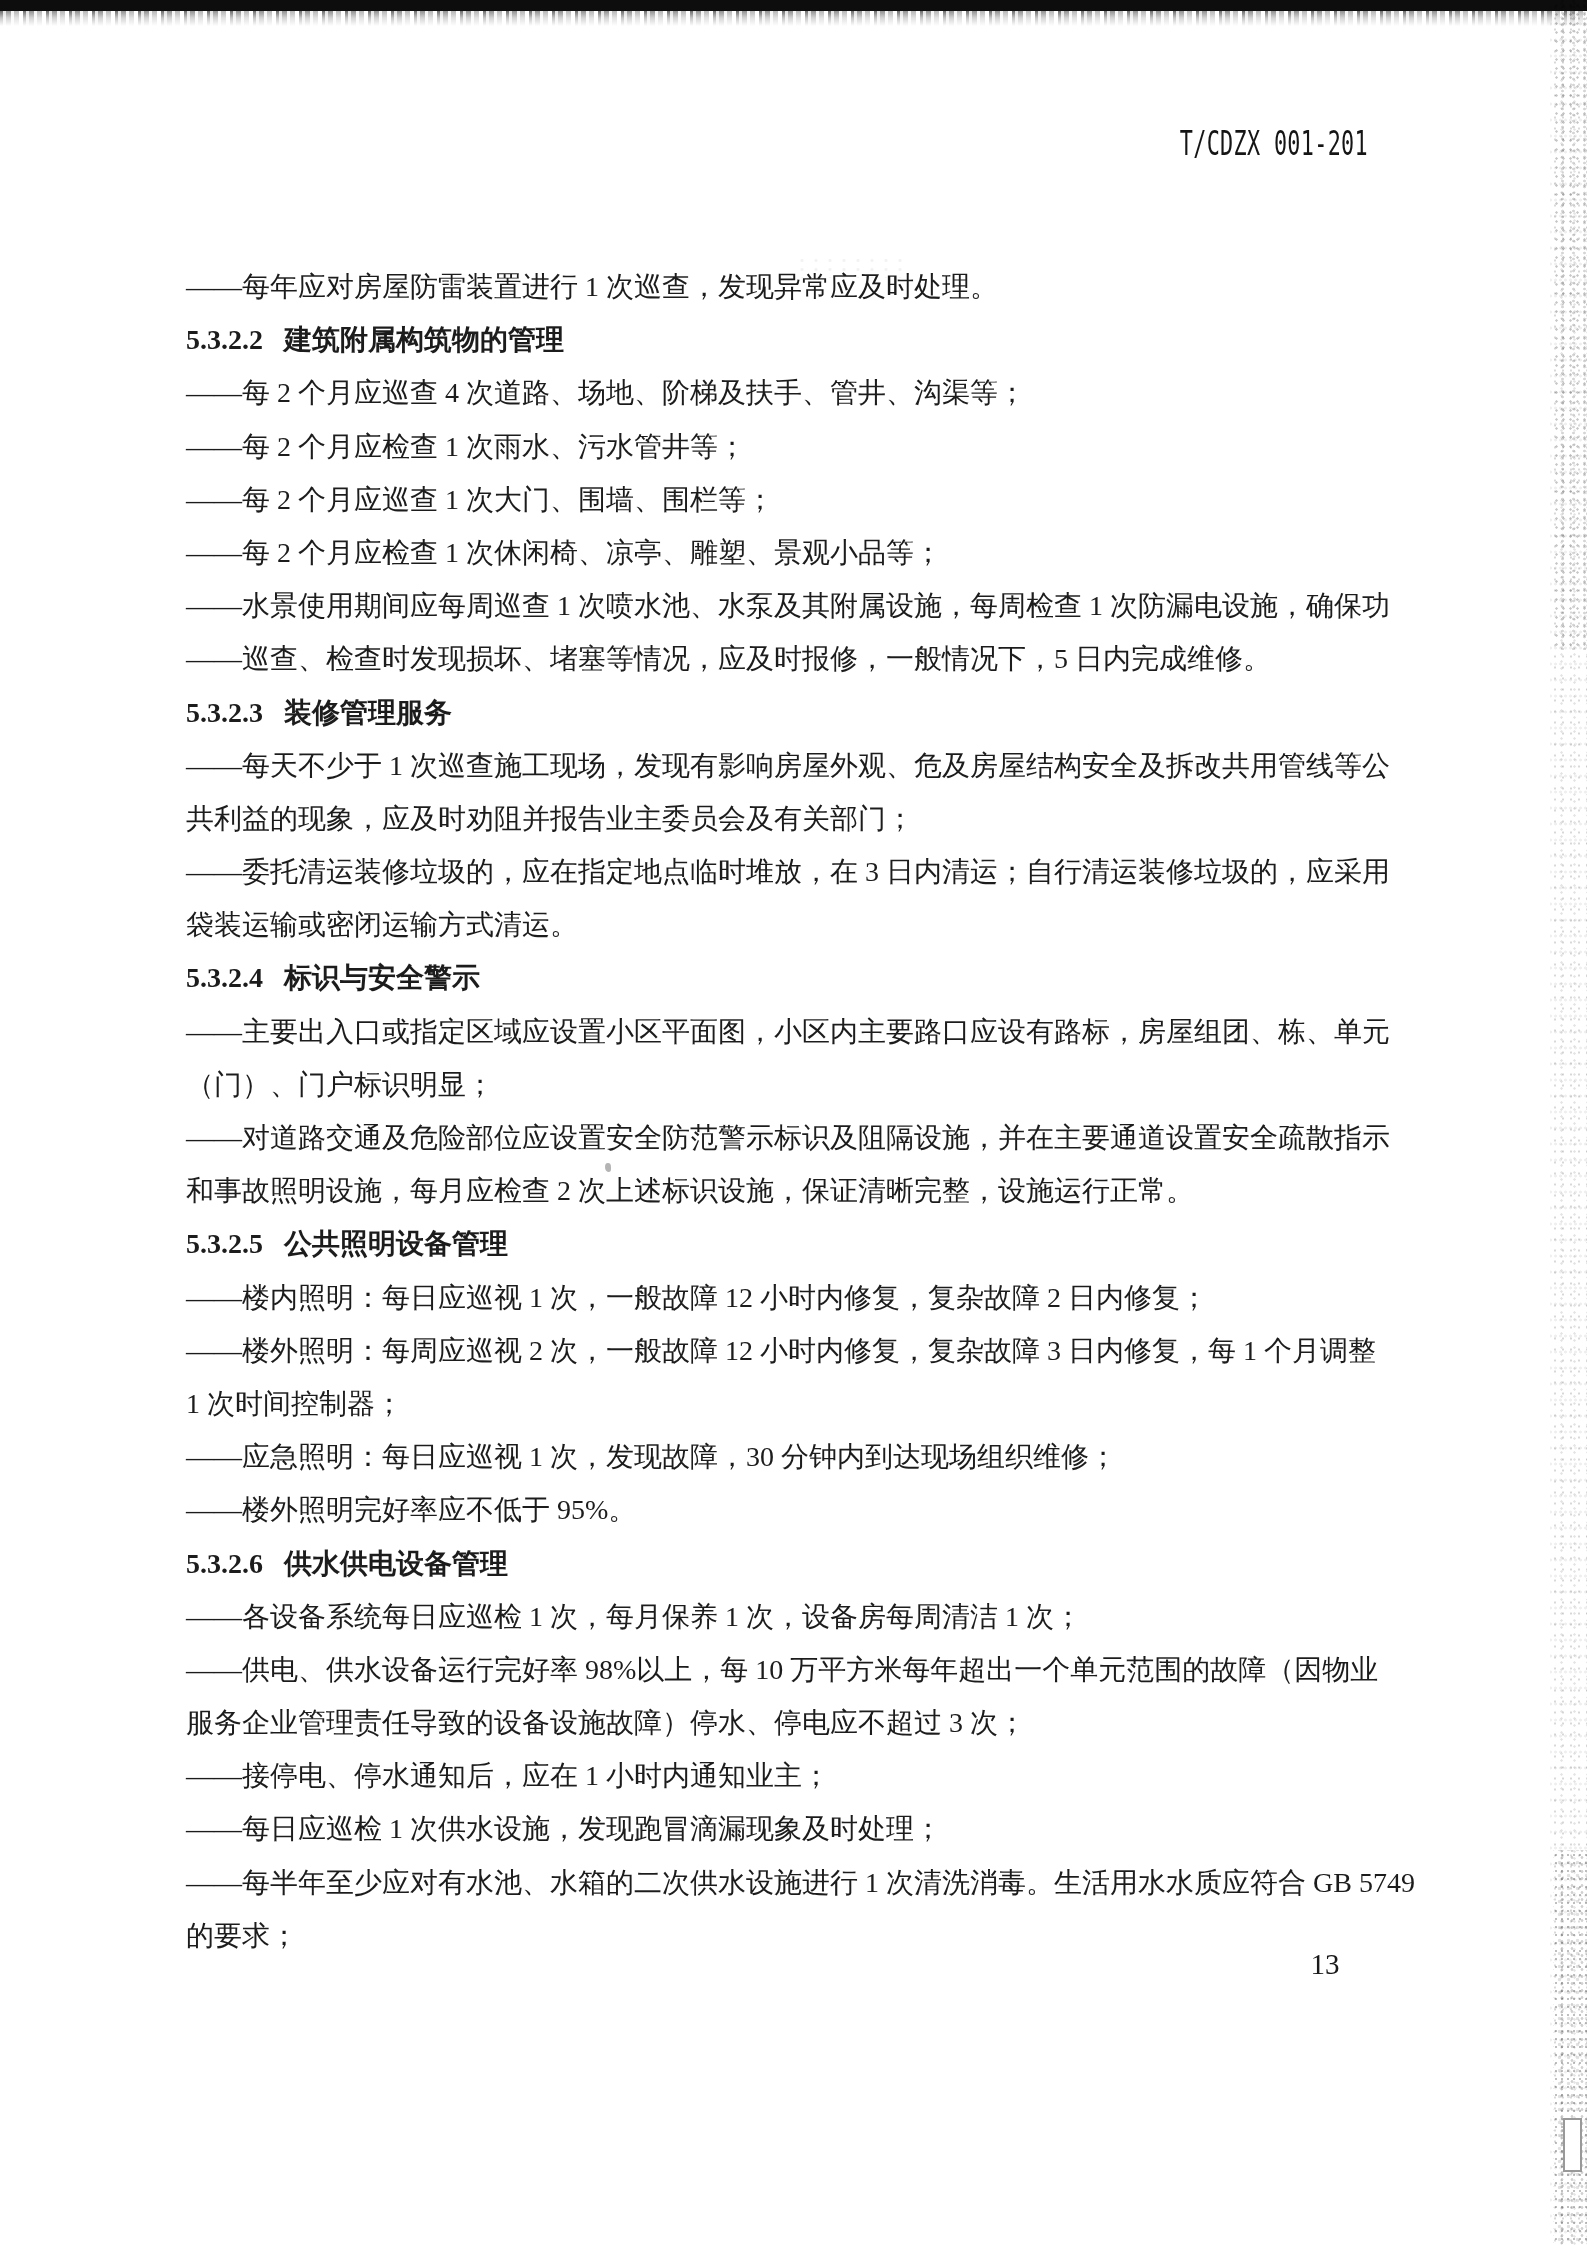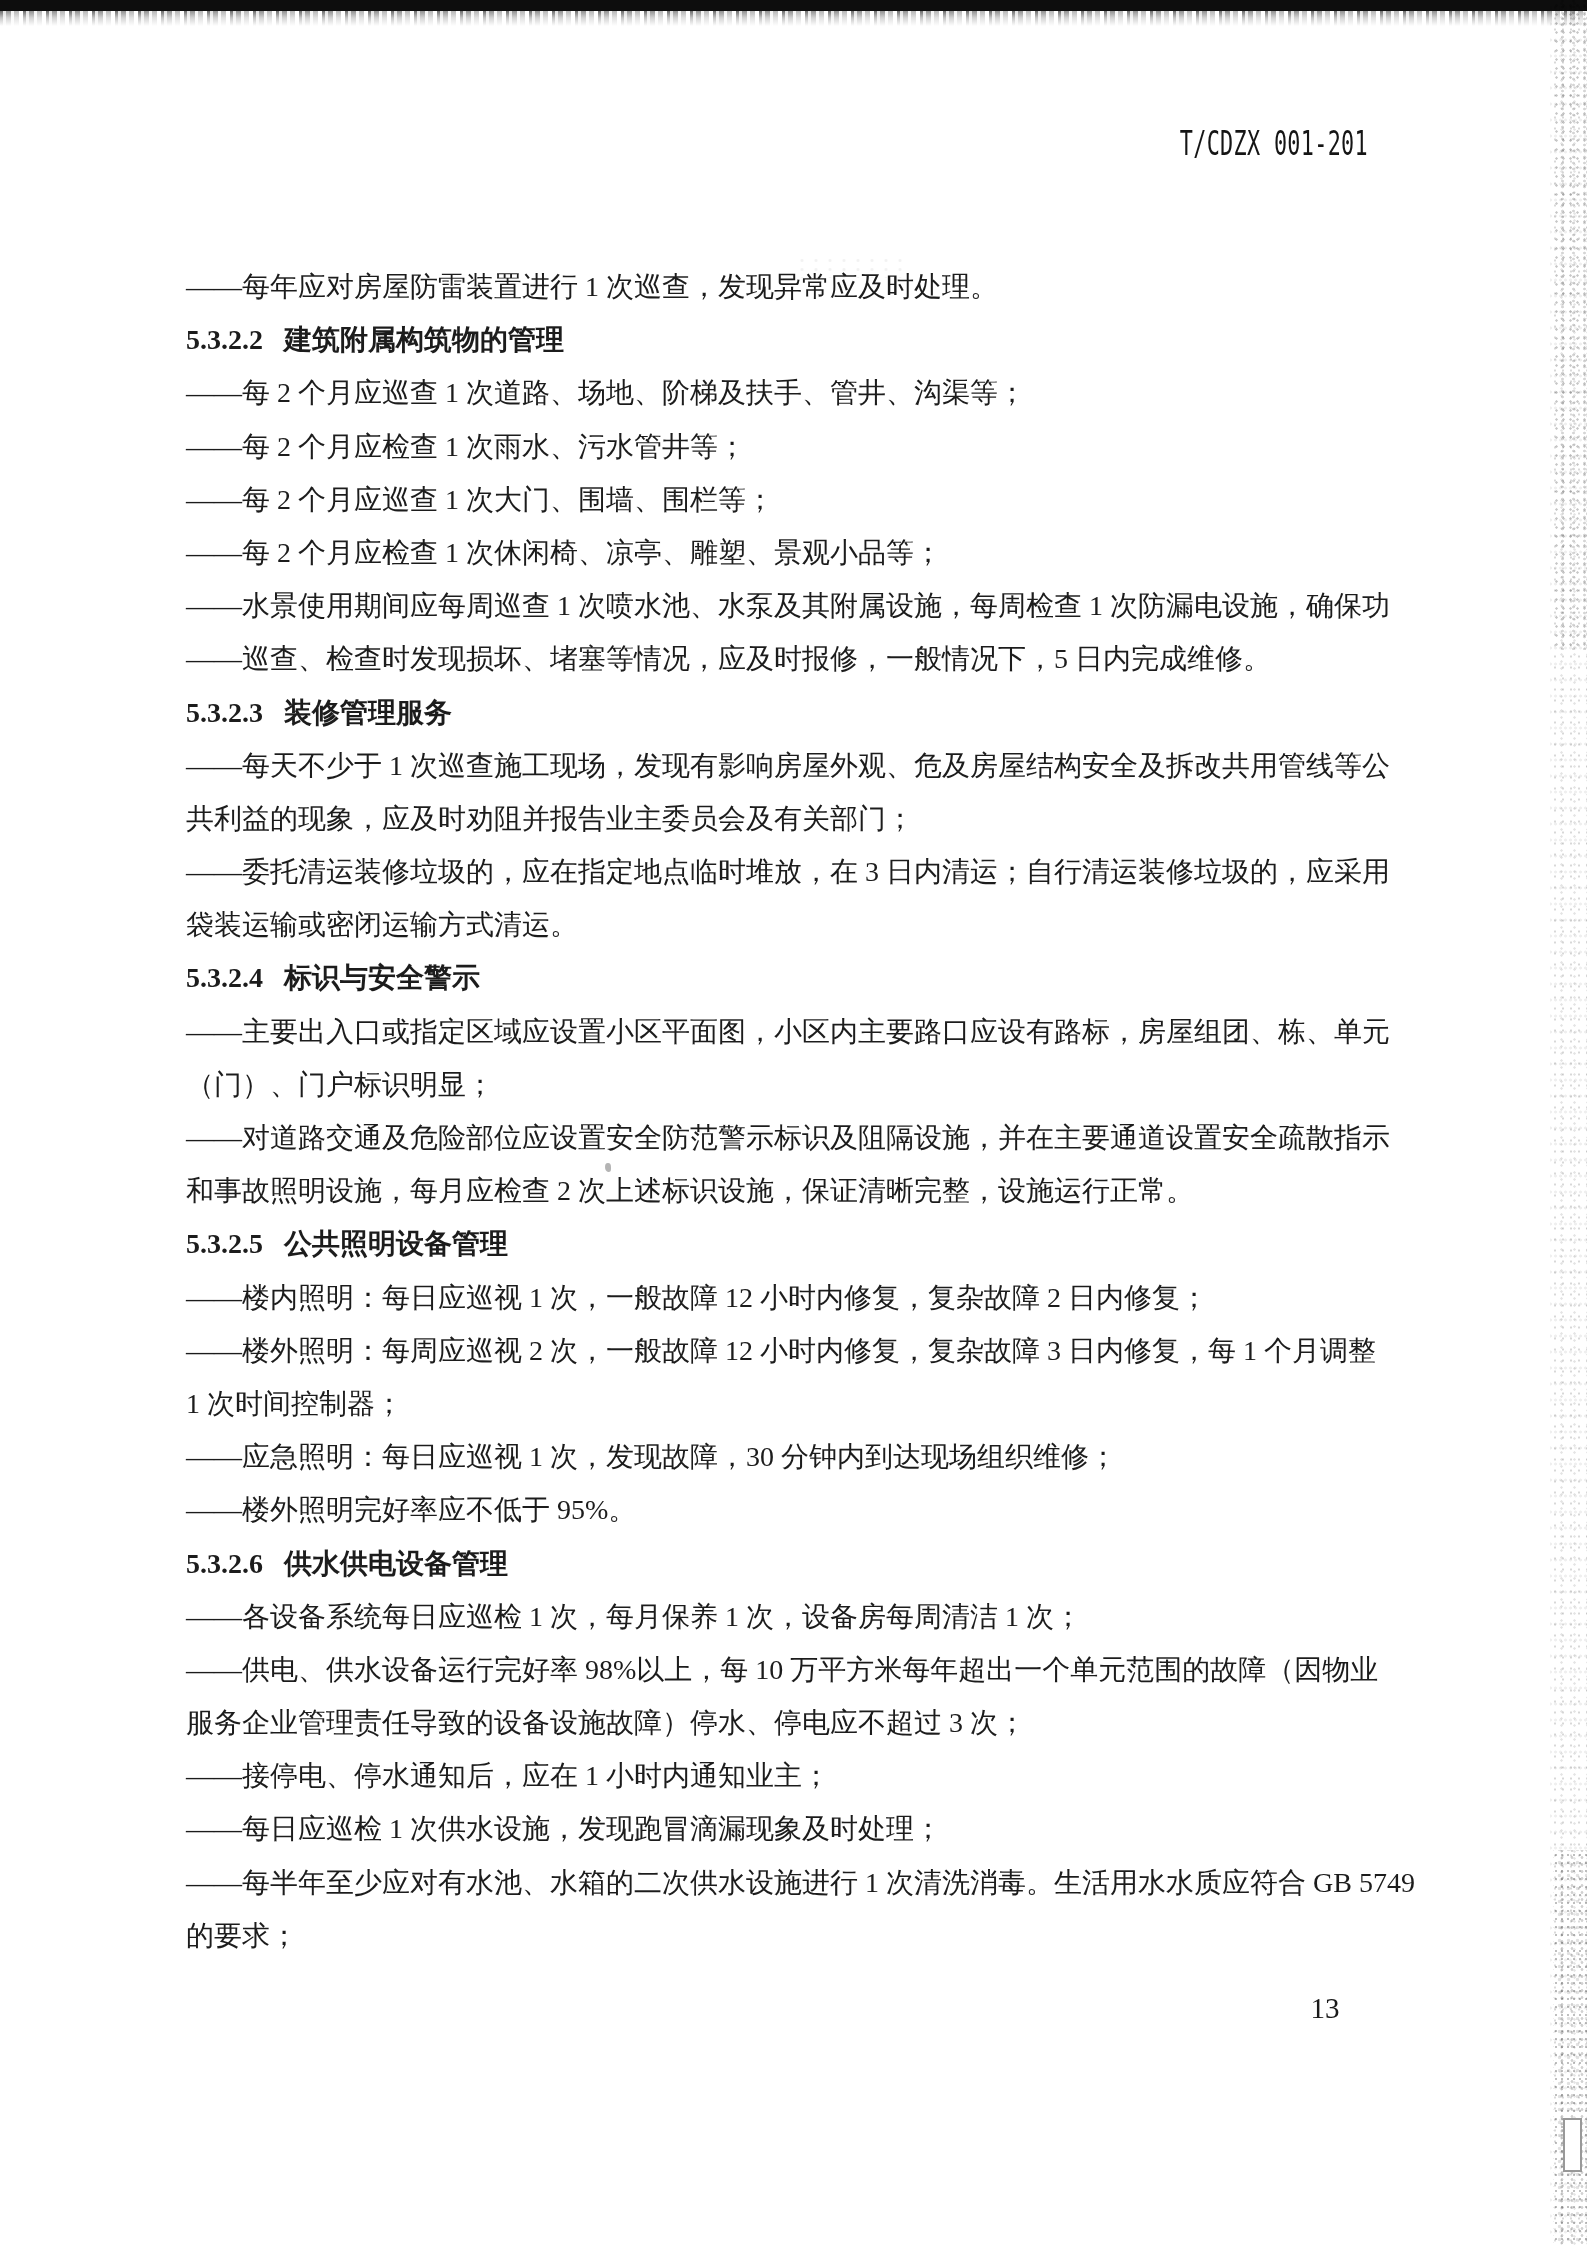--- a/index.html
+++ b/index.html
@@ -92,38 +92,38 @@
     position:absolute;left:186px;top:260px;width:1290px;
   }
   .line{
     height:53.2px;line-height:53.2px;
     font-size:28px;
     white-space:pre;
     color:var(--ink);
   }
   .line.heading{ font-weight:bold; }
   .pagenum{
-    position:absolute;left:1300px;top:1992px;width:50px;
+    position:absolute;left:1300px;top:1948px;width:50px;
     text-align:center;
     font-size:29px;
     color:#1a1a1a;
   }
 </style>
 </head>
 <body>
 
 <div class="topbar"></div>
 <div class="topbar-fade"></div>
 
 <div class="header-code">T/CDZX 001-201</div>
 
 <div class="body-block" id="body-lines">
     <div class="line">——每年应对房屋防雷装置进行 1 次巡查，发现异常应及时处理。</div>
     <div class="line heading">5.3.2.2   建筑附属构筑物的管理</div>
-    <div class="line">——每 2 个月应巡查 1 次道路、场地、阶梯及扶手、管井、沟渠等；</div>
+    <div class="line">——每 2 个月应巡查 4 次道路、场地、阶梯及扶手、管井、沟渠等；</div>
     <div class="line">——每 2 个月应检查 1 次雨水、污水管井等；</div>
     <div class="line">——每 2 个月应巡查 1 次大门、围墙、围栏等；</div>
     <div class="line">——每 2 个月应检查 1 次休闲椅、凉亭、雕塑、景观小品等；</div>
     <div class="line">——水景使用期间应每周巡查 1 次喷水池、水泵及其附属设施，每周检查 1 次防漏电设施，确保功</div>
     <div class="line">——巡查、检查时发现损坏、堵塞等情况，应及时报修，一般情况下，5 日内完成维修。</div>
     <div class="line heading">5.3.2.3   装修管理服务</div>
     <div class="line">——每天不少于 1 次巡查施工现场，发现有影响房屋外观、危及房屋结构安全及拆改共用管线等公</div>
     <div class="line">共利益的现象，应及时劝阻并报告业主委员会及有关部门；</div>
     <div class="line">——委托清运装修垃圾的，应在指定地点临时堆放，在 3 日内清运；自行清运装修垃圾的，应采用</div>
     <div class="line">袋装运输或密闭运输方式清运。</div>

